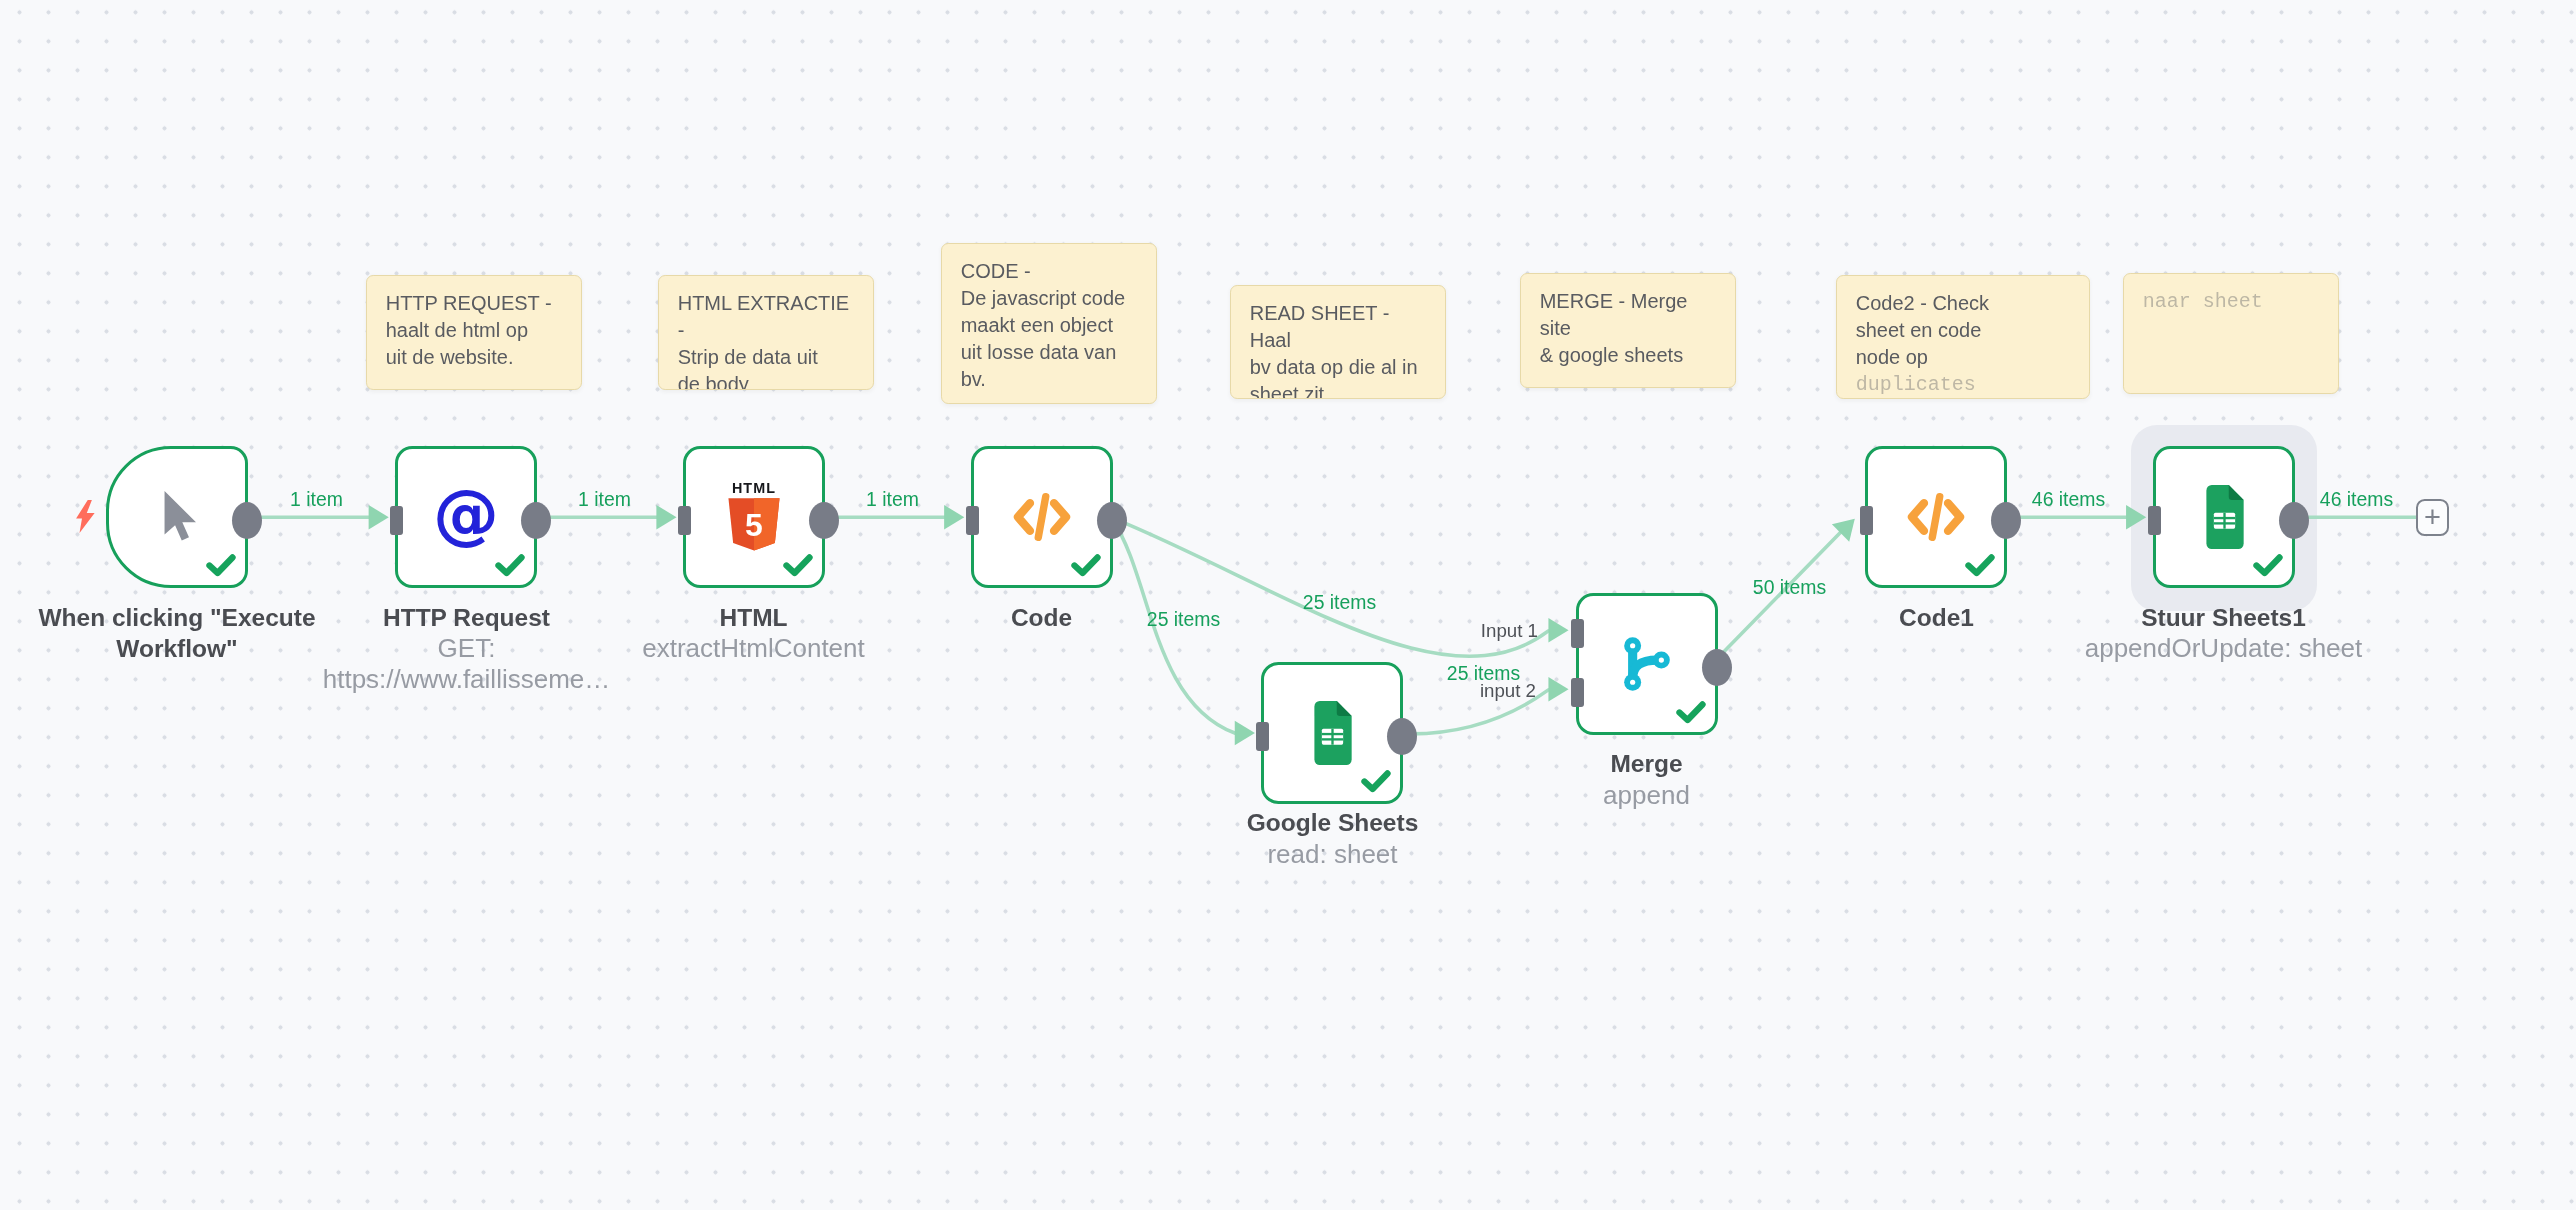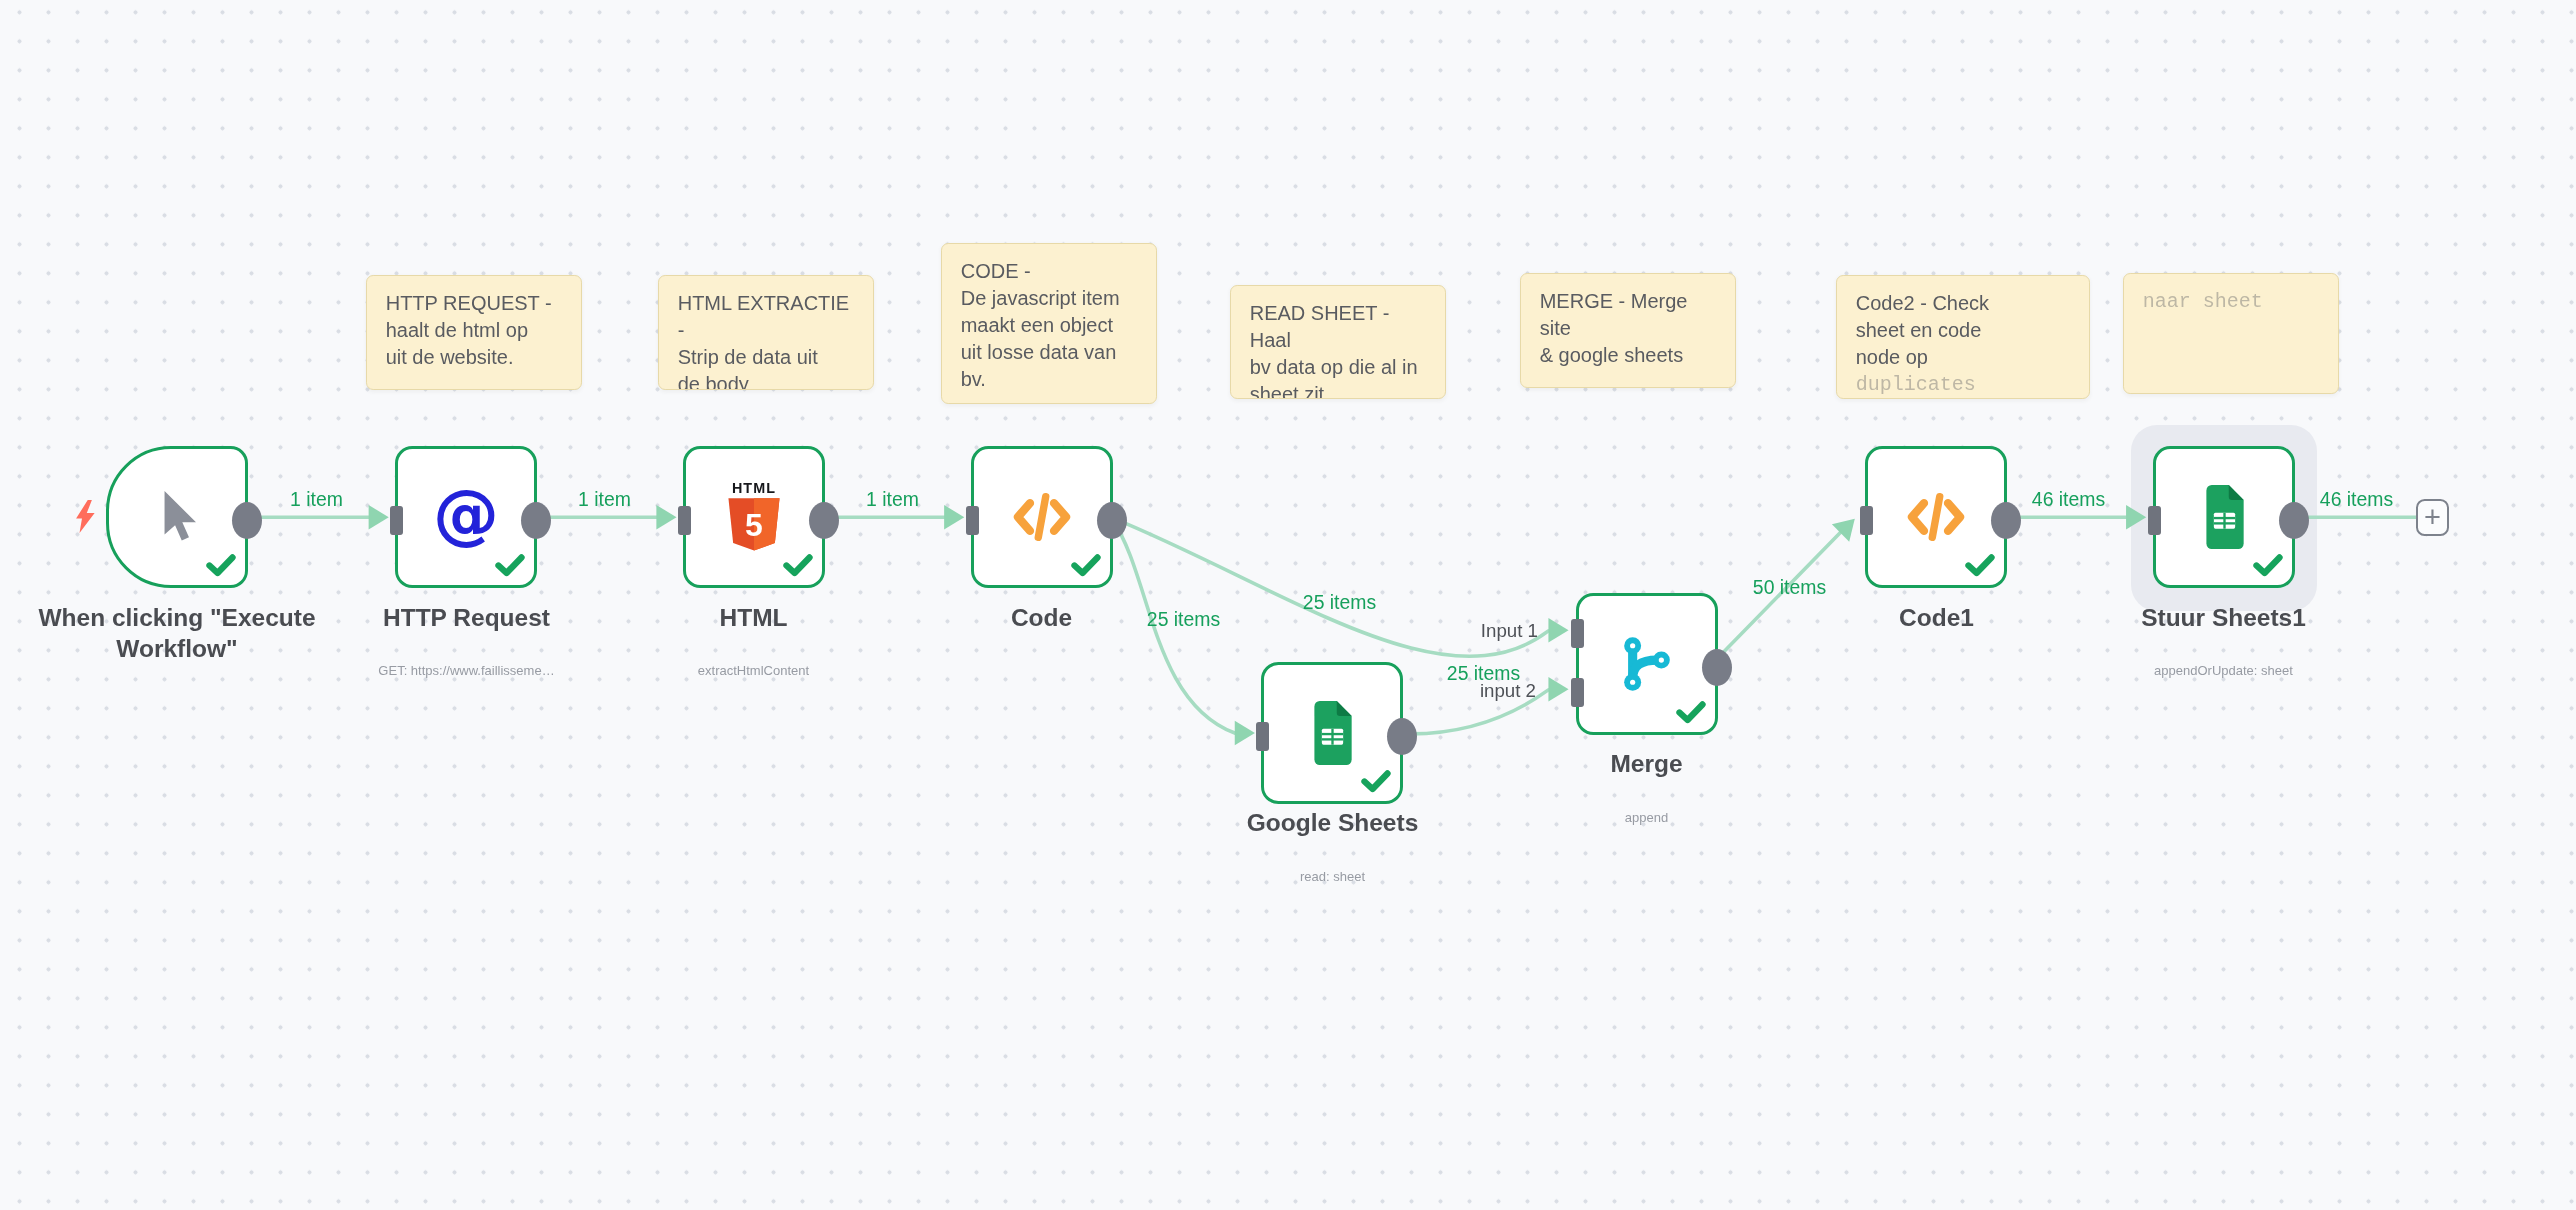--- a/index.html
+++ b/index.html
@@ -30,41 +30,41 @@
   }
   .node.trigger{border-radius:65px 17.3px 17.3px 65px;}
   .nicon{position:absolute;inset:0;display:flex;align-items:center;justify-content:center;}
   .at{font-family:"DejaVu Sans",sans-serif;font-weight:700;font-size:66px;color:#2323d9;margin-top:-5.8px;}
   .check{position:absolute;right:8.6px;bottom:5.8px;}
   .in{position:absolute;left:-8px;width:13px;height:29px;background:#6f737d;border-radius:2.9px;top:57px;}
   .in.m1{top:23px;}
   .in.m2{top:82px;}
   .out{position:absolute;right:-16.5px;top:53px;width:30px;height:37px;border-radius:50%;background:#787c87;}
   .ntitle{position:absolute;width:345px;text-align:center;font-size:24.5px;font-weight:700;color:#4a4c51;line-height:31px;z-index:4;}
-  .nsub{position:absolute;width:345px;text-align:center;font-size:13px;font-weight:400;color:#979ba3;z-index:4;margin-top:30px;}
+  .nsub{position:absolute;width:345px;text-align:center;font-size:26px;font-weight:400;color:#979ba3;z-index:4;}
   .plusbtn{
     position:absolute;left:2416px;top:499px;width:33px;height:37px;box-sizing:border-box;
     background:#fbfcfd;border:2.2px solid #7d828c;border-radius:8.6px;z-index:3;
     color:#7d828c;font-size:29px;font-weight:400;display:flex;align-items:center;justify-content:center;line-height:1;
   }
   .bolt{position:absolute;left:76px;top:500px;z-index:3;}
 </style>
 </head>
 <body>
 
 <div id="canvas">
 
   <div class="sticky" style="left:366px;top:275px;width:216px;height:115px"><span>HTTP REQUEST -
 haalt de html op
 uit de website.</span></div>
   <div class="sticky" style="left:658px;top:275px;width:216px;height:115px"><span>HTML EXTRACTIE -
 Strip de data uit
 de body</span></div>
   <div class="sticky" style="left:941px;top:243px;width:216px;height:161px"><span>CODE -
-De javascript item
+De javascript code
 maakt een object
 uit losse data van
 bv.</span></div>
   <div class="sticky" style="left:1230px;top:285px;width:216px;height:114px"><span>READ SHEET - Haal
 bv data op die al in
 sheet zit</span></div>
   <div class="sticky" style="left:1520px;top:273px;width:216px;height:115px"><span>MERGE - Merge site
 &amp; google sheets</span></div>
   <div class="sticky" style="left:1836px;top:275px;width:254px;height:124px"><span>Code2 - Check
 sheet en code

